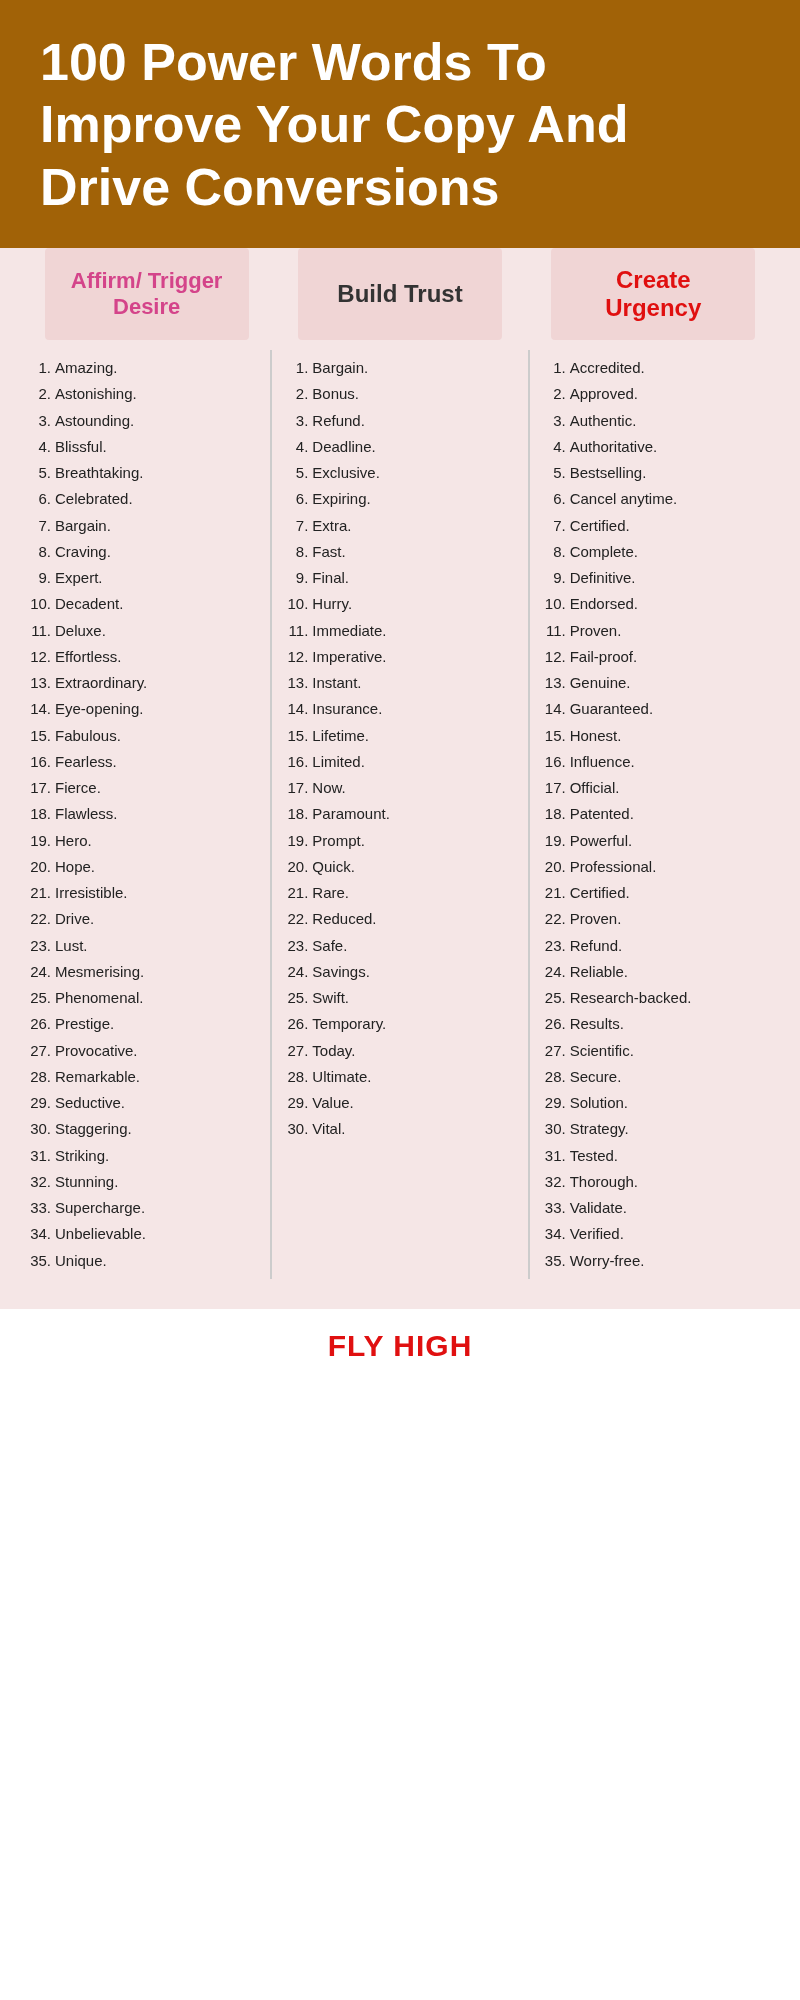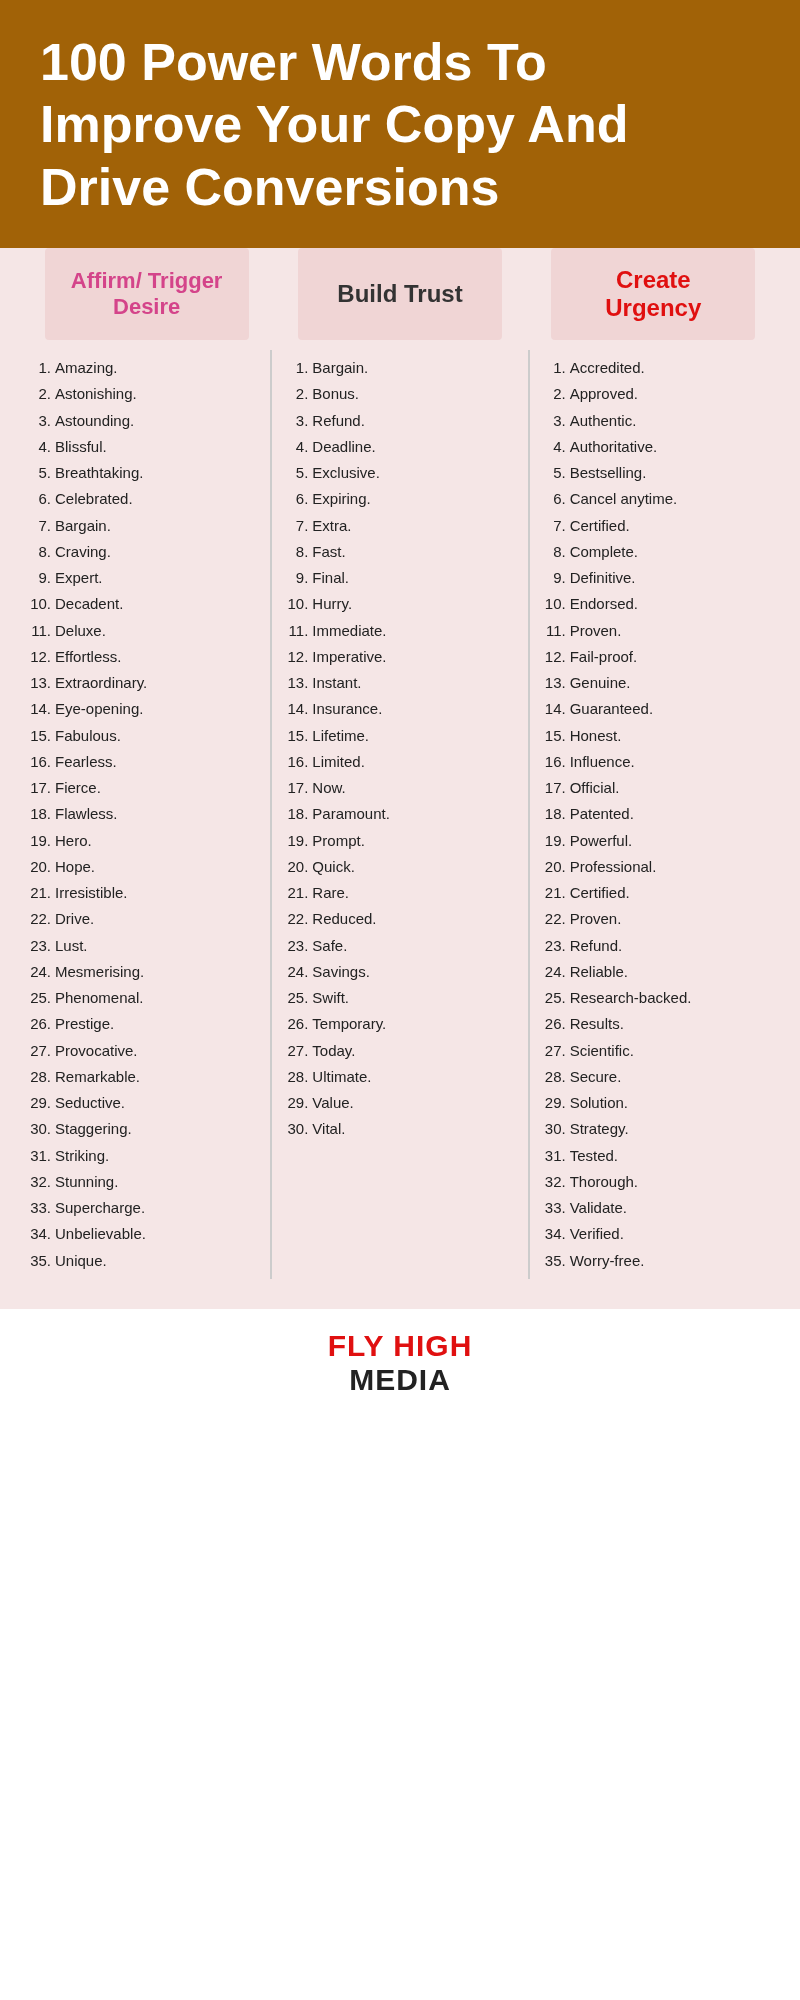--- a/index.html
+++ b/index.html
@@ -543,14 +543,13 @@
             <span class="num">35.</span>
             <span class="word">Worry-free.</span>
           </li>
         </ol>
       </div>
   </div>
 </div>
 
 <div class="footer">
   <div class="fly-high">FLY HIGH</div>
-  <div class="media">MEDIA</div>
 </div>
 
 </body></html>

